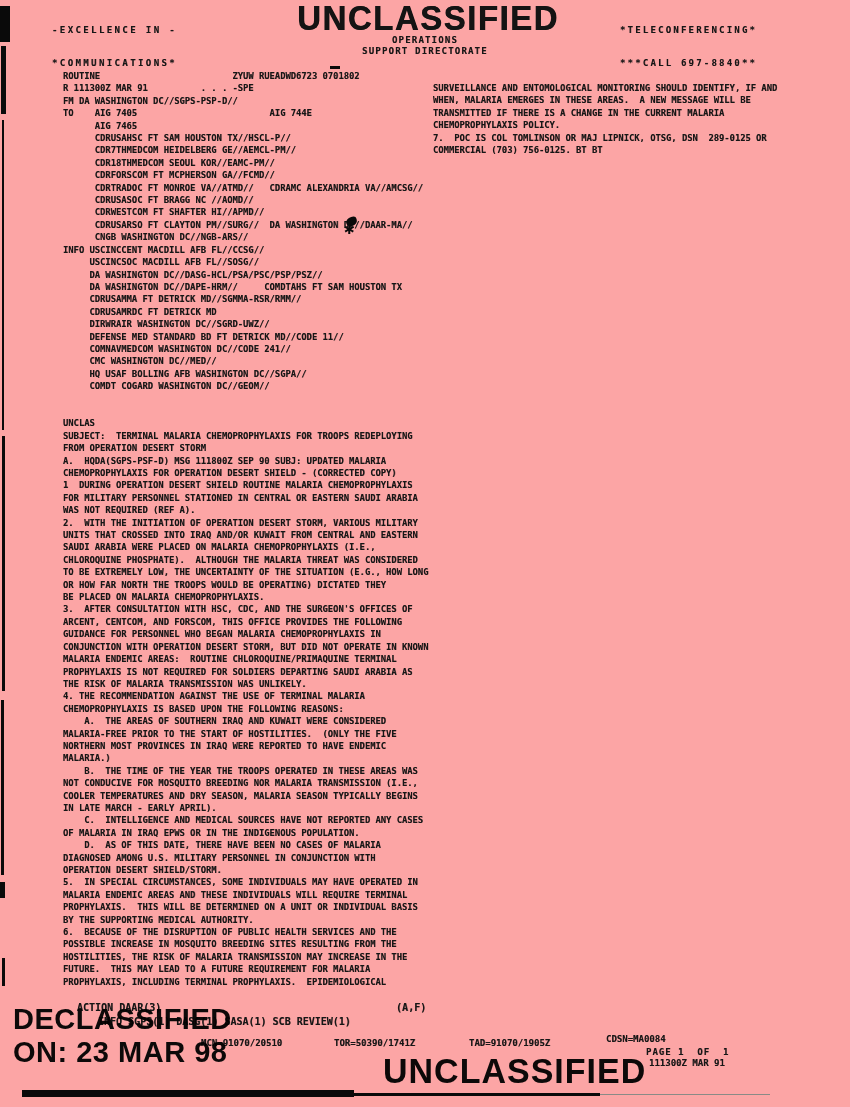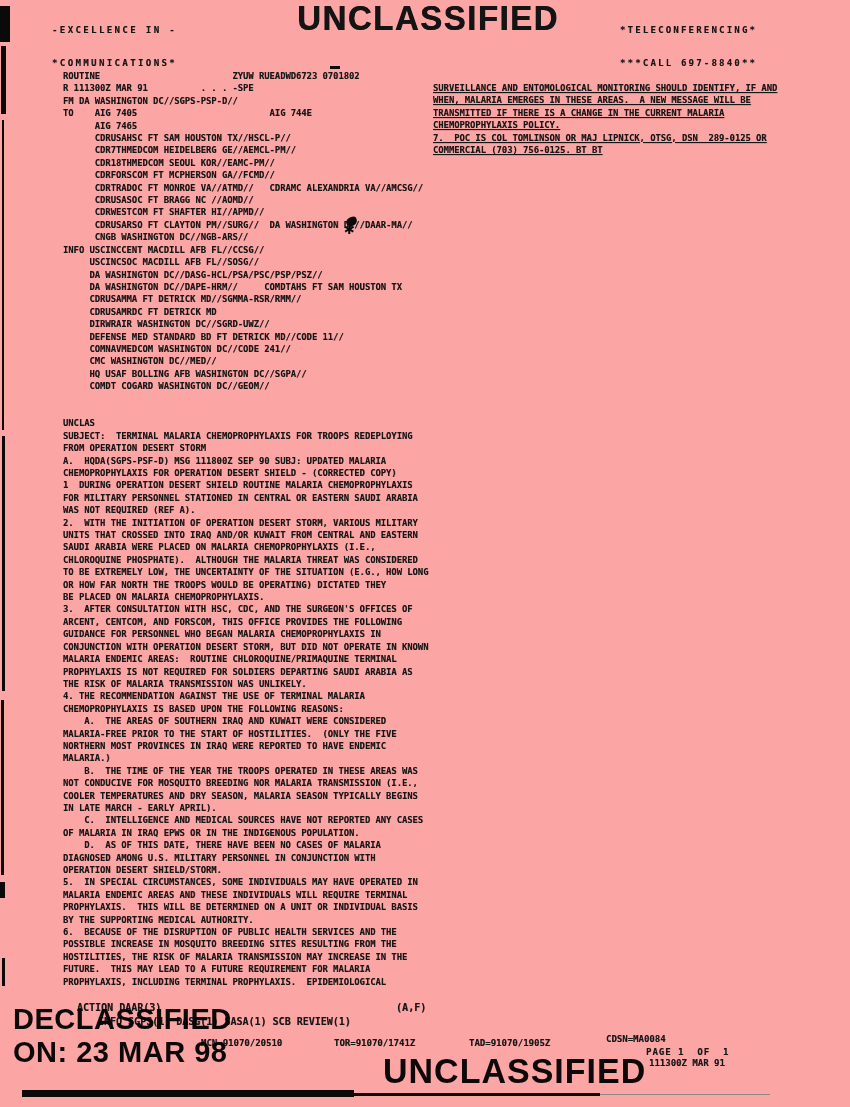--- a/index.html
+++ b/index.html
@@ -20,21 +20,21 @@
   .teleconf{left:620px;top:3px;font-size:9px;line-height:11px;letter-spacing:2.2px;}
   .top-stamp{
     left:297px;top:-2px;font-family:"Liberation Sans",sans-serif;
     font-weight:bold;font-size:33px;letter-spacing:1.5px;color:#141414;
     transform:scaleY(1.08);transform-origin:top left;
     text-shadow:0.6px 0 0 #141414;
   }
   .dir-block{left:0;top:35px;width:850px;text-align:center;font-size:9px;line-height:10.5px;letter-spacing:1.2px;}
   
   .left-col{left:63px;top:70px;width:385px;font-size:8.8px;line-height:12.4px;}
-  .right-col{left:433px;top:82px;width:400px;font-size:8.8px;line-height:12.4px;text-decoration:underline;}
+  .right-col{left:433px;top:82px;width:400px;font-size:8.8px;line-height:12.4px;}
   
   .action-line{left:77px;top:1002px;font-size:10px;}
   .info-line{left:98px;top:1016px;font-size:10px;}
   .f-mcn{left:201px;top:1038px;font-size:9px;}
   .f-tor{left:334px;top:1038px;font-size:9px;}
   .f-tad{left:469px;top:1038px;font-size:9px;}
   .f-cdsn{left:606px;top:1034px;font-size:9px;}
   .f-page{left:646px;top:1047px;font-size:9px;letter-spacing:1px;}
   .f-dtg{left:649px;top:1058px;font-size:9px;}
   
@@ -86,20 +86,22 @@
   </div>
 
   <div class="abs top-stamp">UNCLASSIFIED</div>
 
   <div class="abs mono pre teleconf">
     <div>*TELECONFERENCING*</div>
     <div>***CALL 697-8840**</div>
   </div>
 
   <div class="abs mono dir-block">
+    <div>OPERATIONS</div>
+    <div>SUPPORT DIRECTORATE</div>
   </div>
 
   <div class="abs mono pre left-col">ROUTINE                         ZYUW RUEADWD6723 0701802
 R 111300Z MAR 91          . . . -SPE
 FM DA WASHINGTON DC//SGPS-PSP-D//
 TO    AIG 7405                         AIG 744E
       AIG 7465
       CDRUSAHSC FT SAM HOUSTON TX//HSCL-P//
       CDR7THMEDCOM HEIDELBERG GE//AEMCL-PM//
       CDR18THMEDCOM SEOUL KOR//EAMC-PM//
@@ -175,21 +177,21 @@
 CHEMOPROPHYLAXIS POLICY.
 7.  POC IS COL TOMLINSON OR MAJ LIPNICK, OTSG, DSN  289-0125 OR
 COMMERCIAL (703) 756-0125. BT BT</div>
 
   <div class="abs blot"></div>
   <div class="abs blot-star">✱</div>
 
   <div class="abs mono pre action-line">ACTION DAAR(3)                                       (A,F)</div>
   <div class="abs mono pre info-line">INFO SGPS(1) DASG(1) SASA(1) SCB REVIEW(1)</div>
   <div class="abs mono f-mcn">MCN=91070/20510</div>
-  <div class="abs mono f-tor">TOR=91070/1741Z</div>
+  <div class="abs mono f-tor">TOR=50390/1741Z</div>
   <div class="abs mono f-tad">TAD=91070/1905Z</div>
   <div class="abs mono f-cdsn">CDSN=MA0084</div>
   <div class="abs mono pre f-page">PAGE 1  OF  1</div>
   <div class="abs mono f-dtg">111300Z MAR 91</div>
 
   <div class="abs stamp declass-1">DECLASSIFIED</div>
   <div class="abs stamp declass-2">ON: 23 MAR 98</div>
 
   <div class="abs stamp bottom-stamp">UNCLASSIFIED</div>
 

